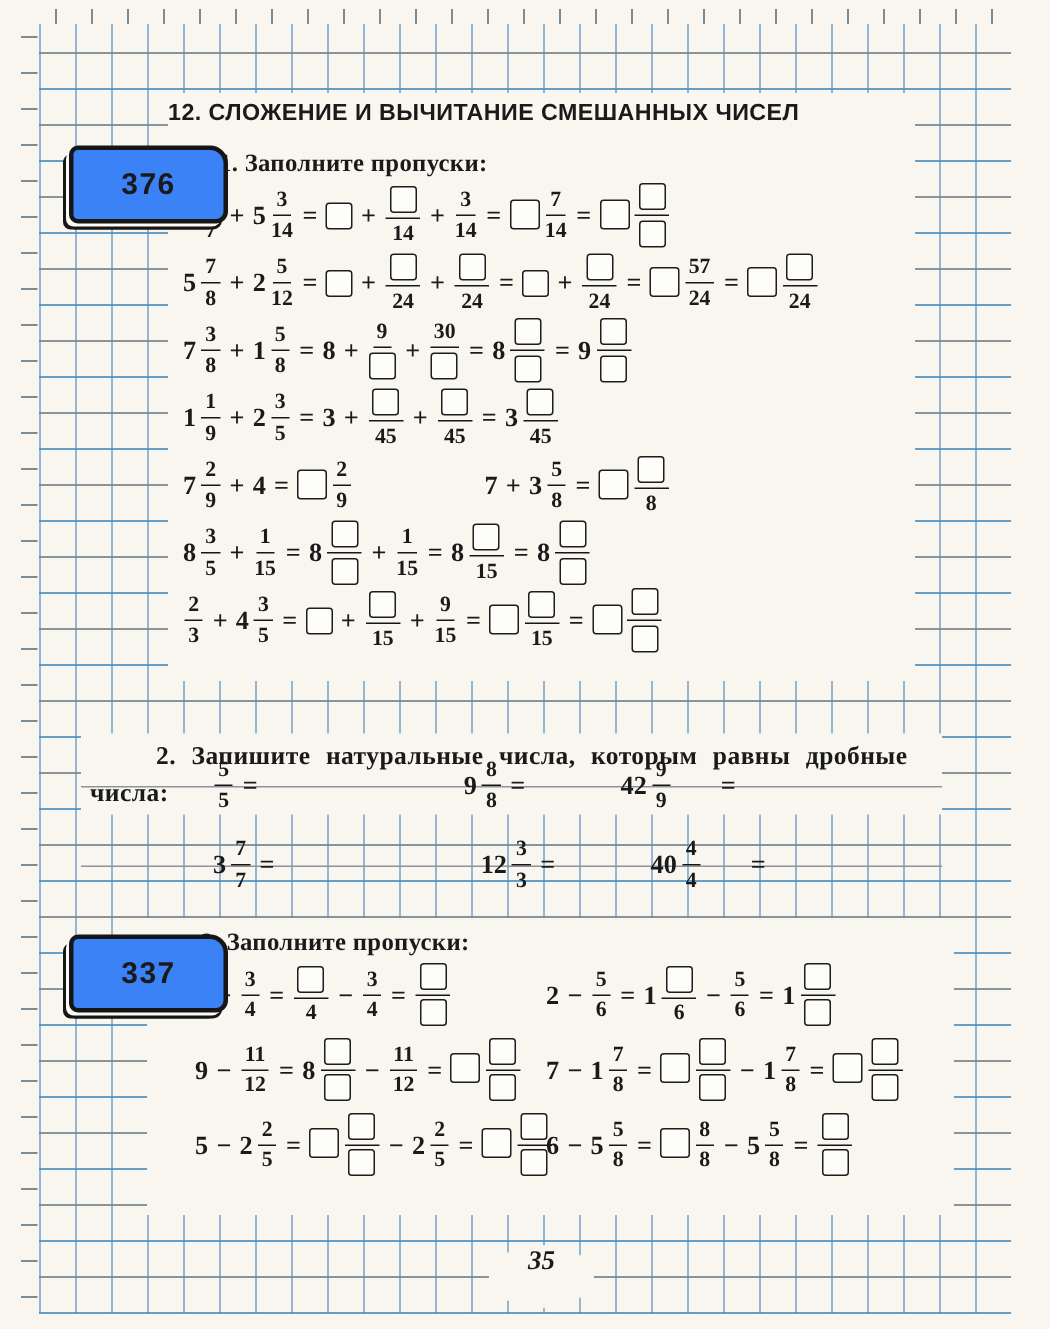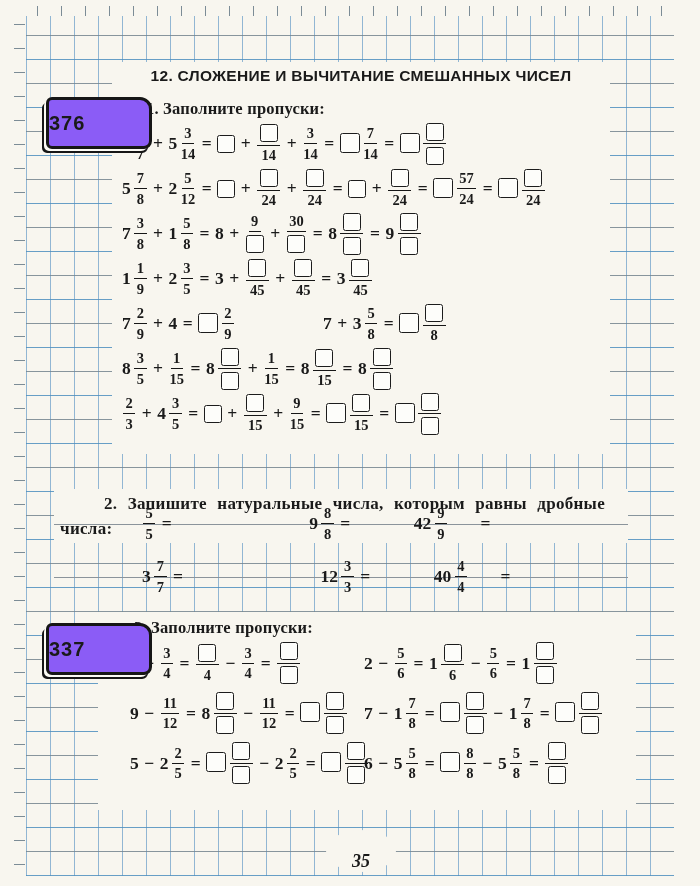--- a/index.html
+++ b/index.html
@@ -15,31 +15,31 @@
   .ticks-top{left:26px;top:6px;width:648px;height:10px;
     background:repeating-linear-gradient(90deg, transparent 0 10.6px, #7c8c96 10.6px 12px, transparent 12px 24px);}
   .ticks-left{left:14px;top:16px;width:11px;height:860px;
     background:repeating-linear-gradient(0deg, transparent 0 10.6px, #7c8c96 10.6px 12px, transparent 12px 24px);}
   
   .block{position:absolute;background:#f8f6ef;}
   .blk1{left:112px;top:62px;width:498px;height:392px;}
   .blk2{left:54px;top:443px;width:574px;height:54px;margin-top:46px;}
   .blk3{left:98px;top:612px;width:538px;height:198px;}
   .pagenum{position:absolute;left:326px;top:830px;width:70px;height:42px;background:#f8f6ef;
-    border-radius:50%;display:flex;align-items:flex-end;justify-content:center;
+    border-radius:50%;display:flex;align-items:flex-start;justify-content:center;
     font-style:italic;font-weight:bold;font-size:18px;}
   
-  .badge{position:absolute;width:100px;height:46px;background:#8b5cf6;border:3px solid #161616;
-    border-radius:6px 12px 8px 6px;display:flex;align-items:center;justify-content:flex-start;
+  .badge{position:absolute;width:100px;height:46px;background:#3b82f6;border:3px solid #161616;
+    border-radius:6px 12px 8px 6px;display:flex;align-items:center;justify-content:center;
     font-family:"Liberation Sans",sans-serif;font-weight:bold;font-size:20px;letter-spacing:1px;
     box-shadow:-3px 3px 0 -1px #fbfaf4,-5px 5px 0 -1px #161616,-2px 6px 0 -2px #161616;}
   .b376{left:46px;top:97px;}
   .b377{left:46px;top:623px;}
   
-  .title{margin-top:5px;text-align:center;font-family:"Liberation Sans",sans-serif;
+  .title{margin-top:5px;font-family:"Liberation Sans",sans-serif;
     font-weight:bold;font-size:15.5px;letter-spacing:.3px;white-space:nowrap;}
   .tlabel{font-weight:bold;font-size:16.5px;margin:14px 0 0 34px;letter-spacing:.2px;}
   .t3label{margin:6px 0 0 36px;}
   .t2label{margin:0;padding:3px 4px 0 6px;width:545px;font-weight:bold;font-size:17px;
     letter-spacing:.3px;word-spacing:3px;line-height:1.45;text-indent:44px;
     text-align:justify;text-align-last:left;}
   
   .mrow{display:flex;align-items:center;}
   .mcol{display:flex;align-items:center;position:relative;}
   .t1rows{margin-top:2px;padding-left:10px;}

